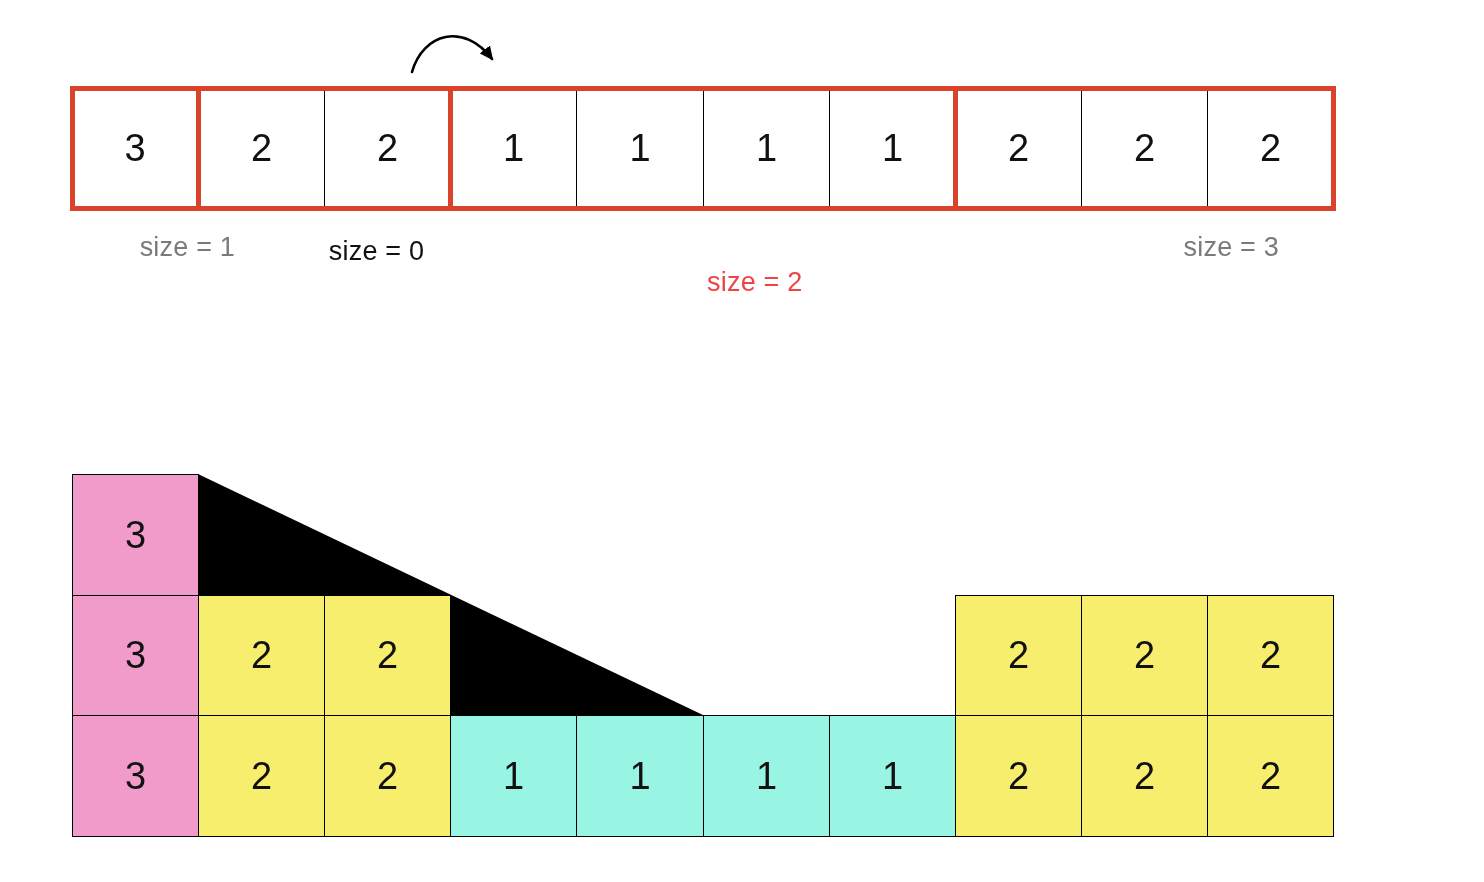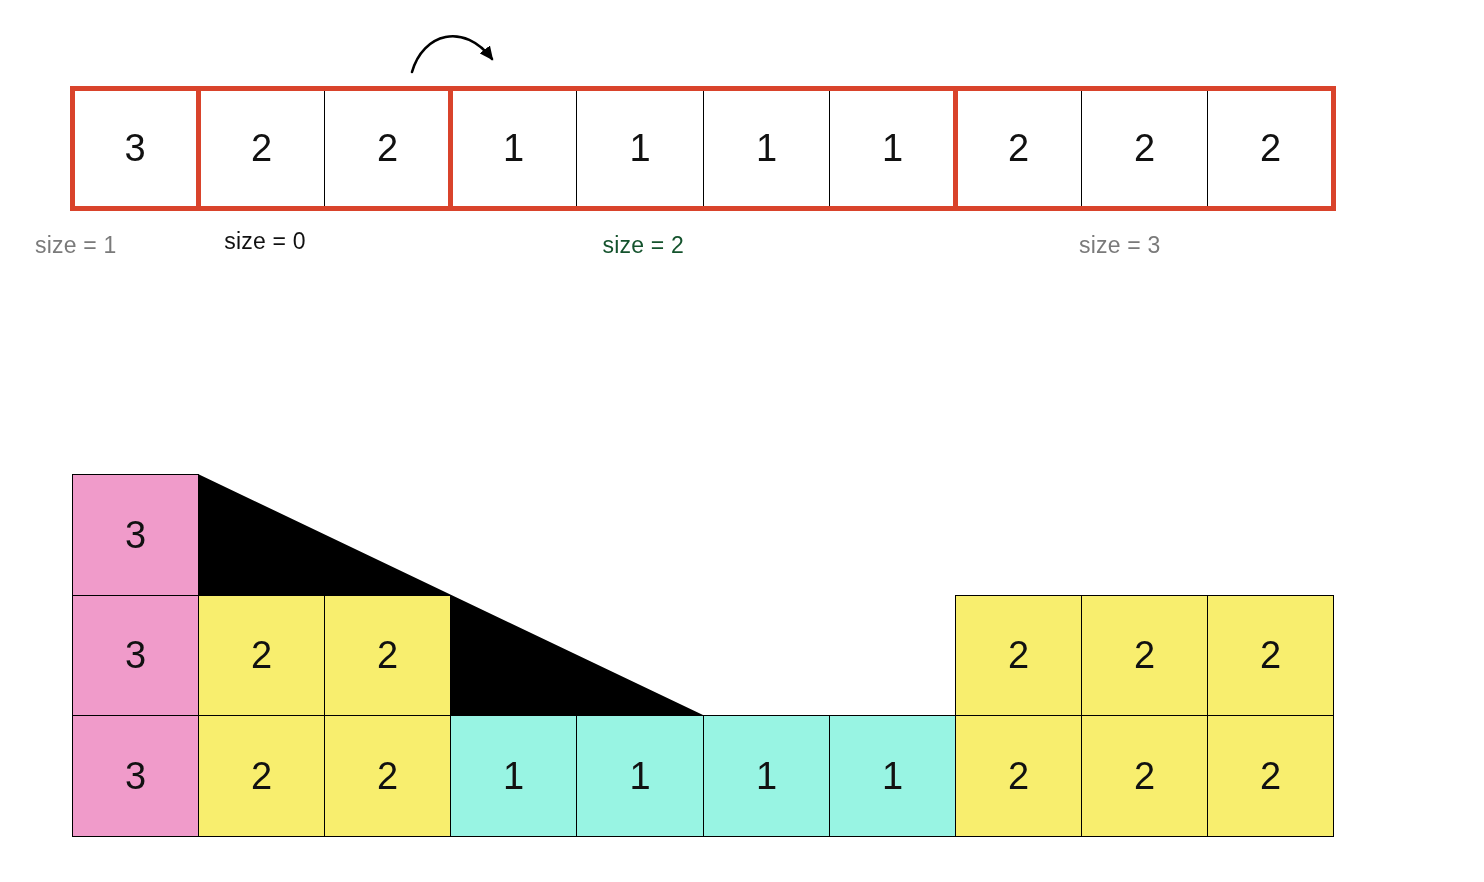--- a/index.html
+++ b/index.html
@@ -9,26 +9,26 @@
   }
   .acell{
     position:absolute;background:#ffffff;display:flex;align-items:center;justify-content:center;
     font-size:38px;color:#111;box-sizing:border-box;
   }
   .acell.divided{border-left:1px solid #000;}
   .gframe{
     position:absolute;box-sizing:border-box;border:5px solid #d9432b;background:transparent;
   }
   .glabel{
-    position:absolute;font-size:23px;width:200px;text-align:left;transform:translateX(-50%);
+    position:absolute;font-size:27px;width:200px;text-align:right;transform:translateX(-50%);
     letter-spacing:0.2px;
   }
   .glabel.gray{color:#7a7a7a;}
   .glabel.black{color:#111111;}
-  .glabel.red{color:#14532d;}
+  .glabel.red{color:#ef4444;margin-top:35px;}
   .hcell{
     position:absolute;box-sizing:border-box;border:1px solid #000;
     display:flex;align-items:center;justify-content:center;font-size:38px;color:#111;
   }
   #overlay{position:absolute;left:0;top:0;pointer-events:none;}
 </style>
 </head>
 <body>
 
 <div id="canvas">
@@ -45,21 +45,21 @@
       <div class="acell divided" style="left: 1207px; top: 88px; width: 126px; height: 120px;">2</div>
     </div>
   <div id="group-frames">
       <div class="gframe" style="border-color: rgb(217, 67, 43); left: 69.5px; top: 85.5px; width: 131px; height: 125px;"></div>
       <div class="gframe" style="border-color: rgb(217, 67, 43); left: 195.5px; top: 85.5px; width: 257px; height: 125px;"></div>
       <div class="gframe" style="border-color: rgb(217, 67, 43); left: 447.5px; top: 85.5px; width: 510px; height: 125px;"></div>
       <div class="gframe" style="border-color: rgb(217, 67, 43); left: 952.5px; top: 85.5px; width: 383px; height: 125px;"></div>
     </div>
   <div id="group-labels">
       <div class="glabel gray" style="left: 135.05px; top: 232px;">size = 1</div>
-      <div class="glabel black" style="left: 324.2px; top: 228px;">size = 0</div>
+      <div class="glabel black" style="left: 324.2px; top: 236px;">size = 0</div>
       <div class="glabel red" style="left: 702.5px; top: 232px;">size = 2</div>
       <div class="glabel gray" style="left: 1179px; top: 232px;">size = 3</div>
     </div>
   <div id="histogram">
       <div class="hcell" style="left: 72px; top: 474px; width: 127px; height: 122px; background: rgb(240, 155, 202);">3</div>
       <div class="hcell" style="left: 72px; top: 595px; width: 127px; height: 121px; background: rgb(240, 155, 202);">3</div>
       <div class="hcell" style="left: 72px; top: 715px; width: 127px; height: 122px; background: rgb(240, 155, 202);">3</div>
       <div class="hcell" style="left: 198px; top: 595px; width: 127px; height: 121px; background: rgb(248, 238, 110);">2</div>
       <div class="hcell" style="left: 198px; top: 715px; width: 127px; height: 122px; background: rgb(248, 238, 110);">2</div>
       <div class="hcell" style="left: 324px; top: 595px; width: 127px; height: 121px; background: rgb(248, 238, 110);">2</div>

